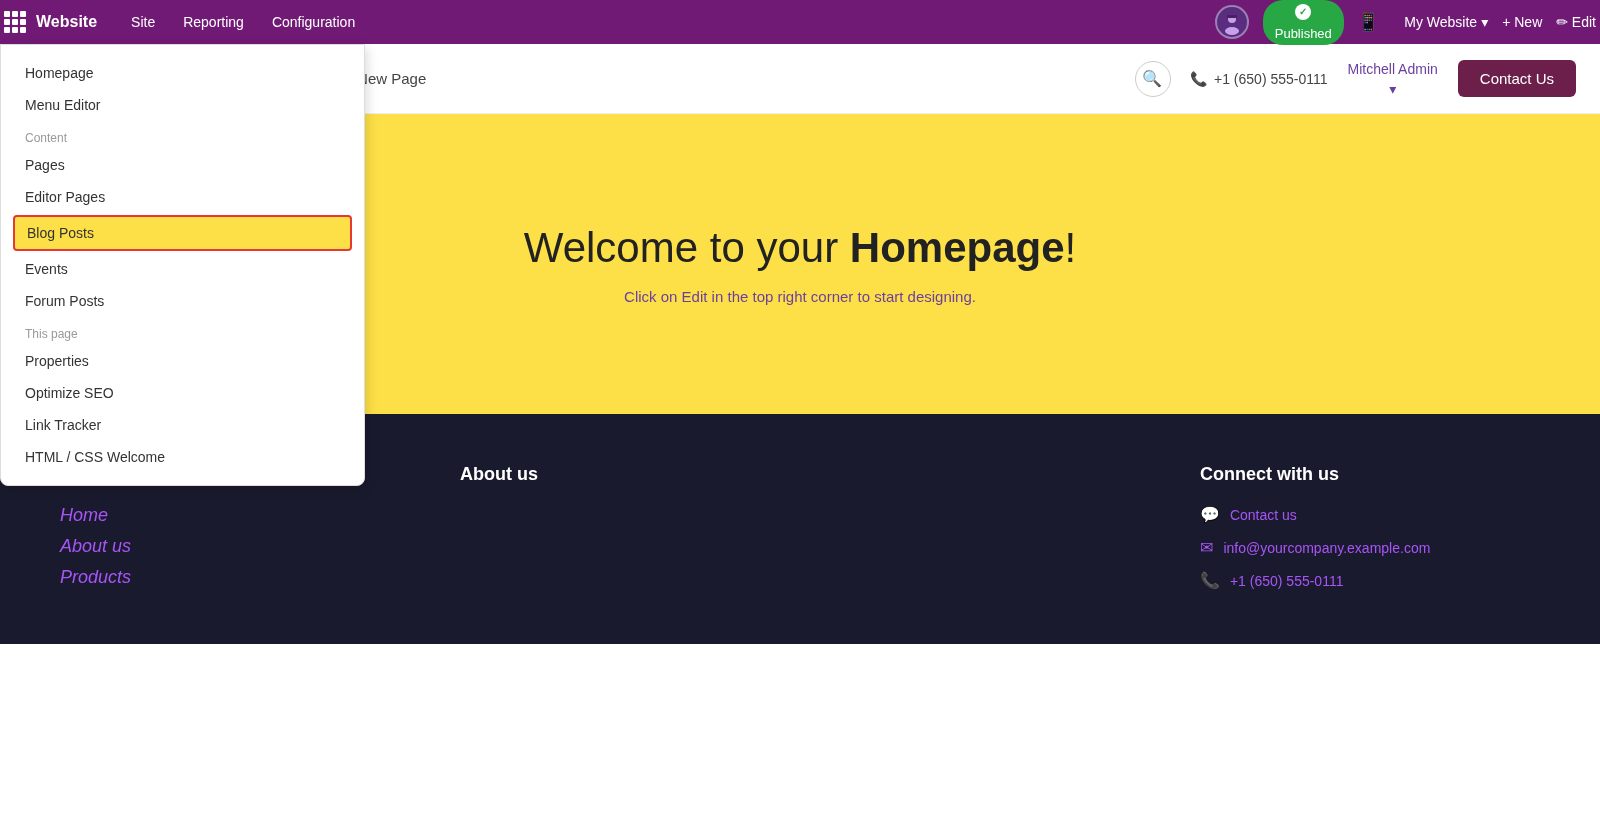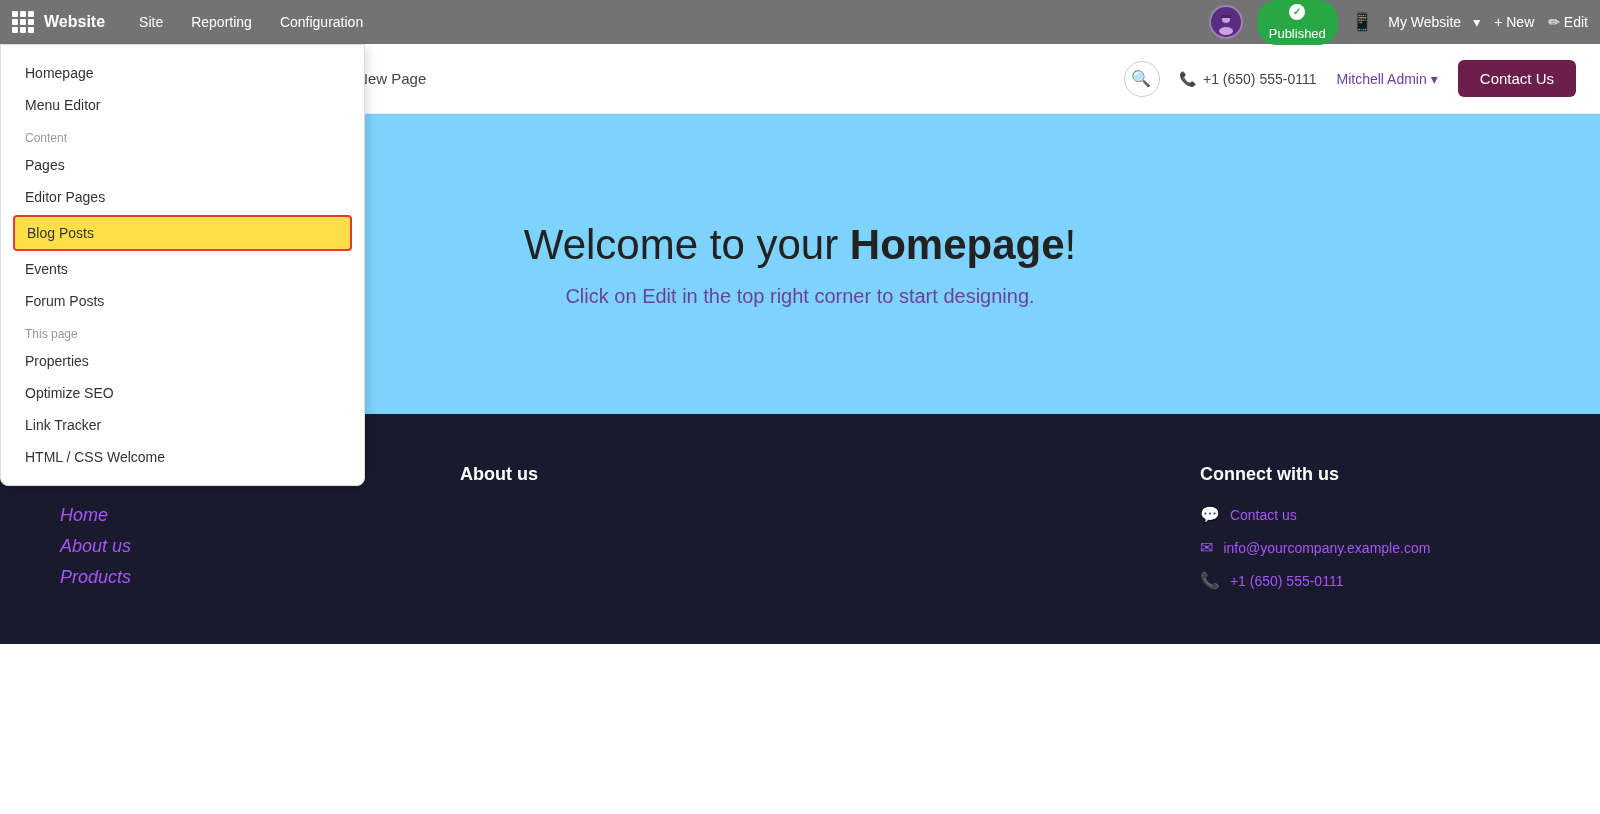--- a/index.html
+++ b/index.html
@@ -1,25 +1,25 @@
 <!DOCTYPE html>
 <html><head>
   <meta charset="utf-8">
   <style>
     * { box-sizing: border-box; margin: 0; padding: 0; }
     body { font-family: 'Segoe UI', Arial, sans-serif; font-size: 14px; overflow-x: hidden; }
 
     
     .top-bar {
-      background: #737373;
+      background: #701a75;
       color: white;
       height: 44px;
       display: flex;
       align-items: center;
-      padding: 0 12px;
+      padding: 0 4px;
       position: relative;
       z-index: 100;
     }
     .top-bar-left {
       display: flex;
       align-items: center;
       gap: 6px;
     }
     .grid-icon {
       width: 22px;
@@ -97,22 +97,23 @@
     }
     .mobile-icon {
       color: rgba(255,255,255,0.8);
       font-size: 18px;
     }
     .website-selector {
       color: white;
       font-size: 14px;
       display: flex;
       align-items: center;
-      gap: 12px;
-      cursor: pointer;
+      gap: 4px;
+      cursor: pointer;
+      margin-left: 10px;
     }
     .top-bar-btn {
       color: white;
       background: none;
       border: none;
       font-size: 14px;
       cursor: pointer;
       display: flex;
       align-items: center;
       gap: 4px;
@@ -187,20 +188,21 @@
       color: #444;
       font-size: 14px;
     }
     .admin-dropdown {
       display: flex;
       align-items: center;
       gap: 4px;
       color: #6b3fa0;
       font-size: 14px;
       cursor: pointer;
+      flex-direction: column;
     }
     .contact-us-btn {
       background: #6b1f4a;
       color: white;
       border: none;
       border-radius: 6px;
       padding: 10px 22px;
       font-size: 15px;
       cursor: pointer;
       font-weight: 500;
@@ -239,40 +241,40 @@
       border: 2px solid #e53935;
       border-radius: 4px;
       cursor: pointer;
       font-size: 14px;
       color: #333;
       background: #fde047;
     }
 
     
     .main-content {
-      background: #7dd3fc;
+      background: #fde047;
       min-height: 300px;
       display: flex;
       align-items: center;
       justify-content: center;
       flex-direction: column;
       padding: 60px 40px;
     }
     .hero-title {
       font-size: 42px;
       font-weight: 300;
       color: #222;
       text-align: center;
       margin-bottom: 16px;
     }
     .hero-title strong {
       font-weight: 700;
     }
     .hero-subtitle {
-      font-size: 20px;
+      font-size: 15px;
       color: #666;
     }
     .hero-subtitle span {
       color: #6b3fa0;
       font-weight: 500;
     }
 
     
     .site-footer {
       background: #1a1a2e;

